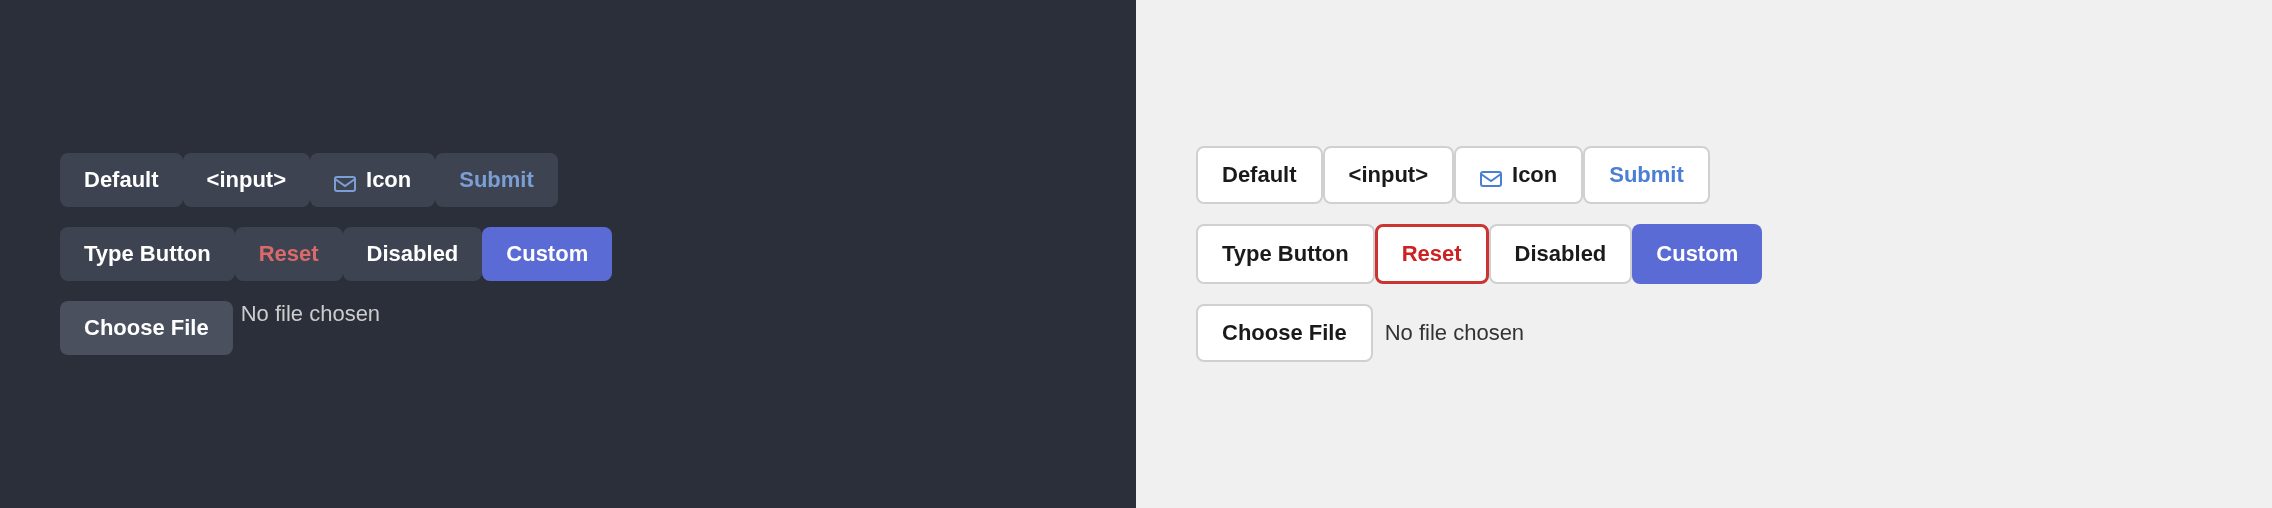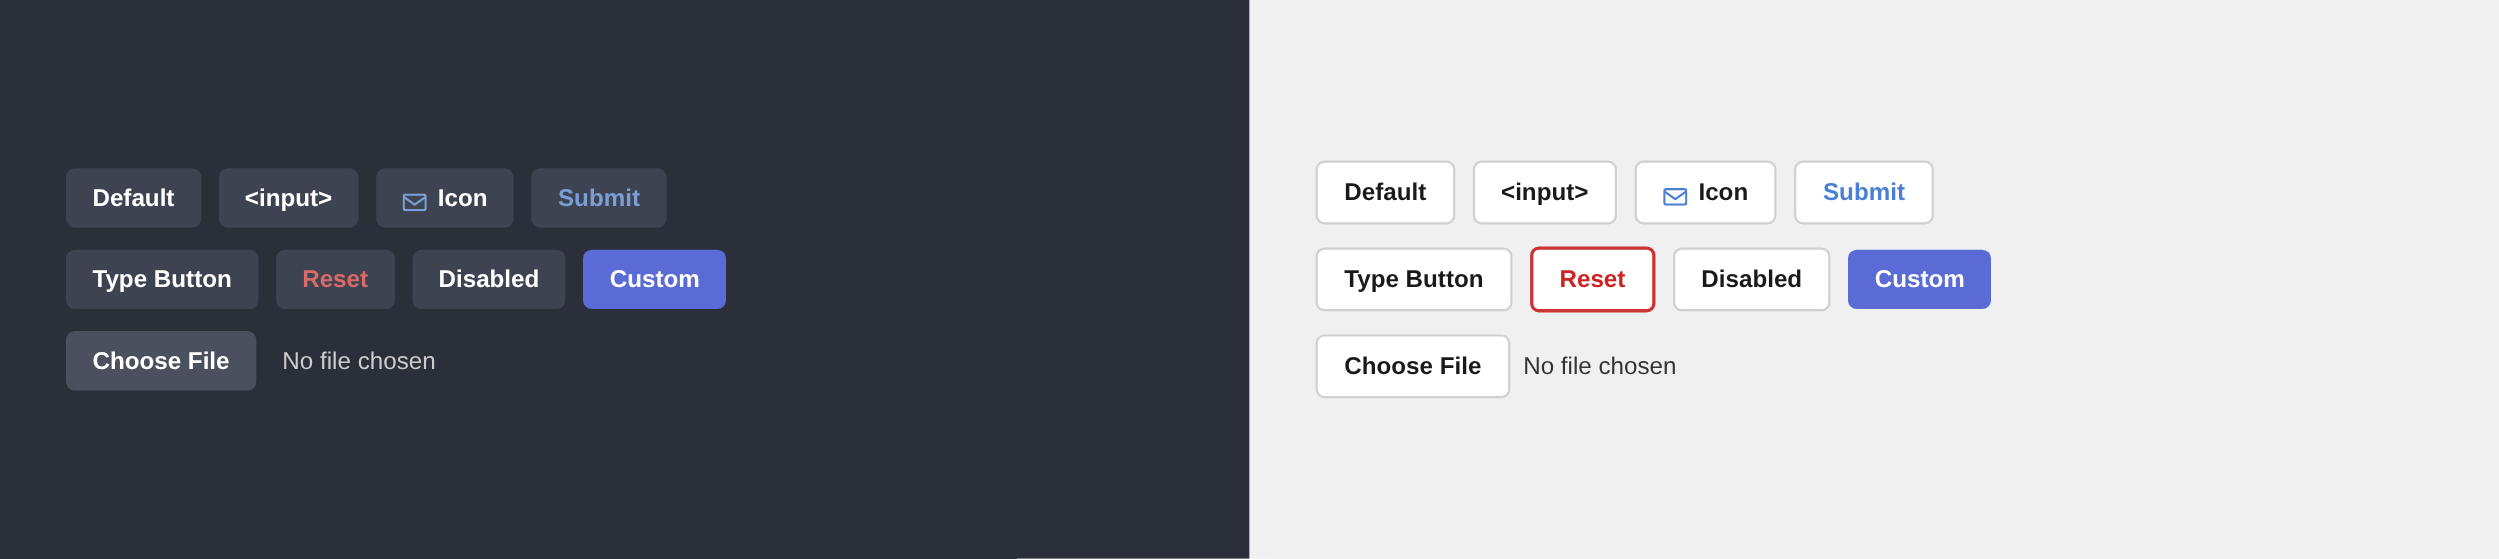--- a/index.html
+++ b/index.html
@@ -25,22 +25,20 @@
       background-color: #2b2f3a;
     }
 
     .panel-light {
       background-color: #f0f0f0;
     }
 
     .button-row {
       display: flex;
       flex-direction: row;
-      gap: 16px;
-      align-items: center;
     }
 
     
     .dark-btn {
       padding: 14px 24px;
       border-radius: 8px;
       border: none;
       font-size: 22px;
       font-weight: 700;
       cursor: pointer;

